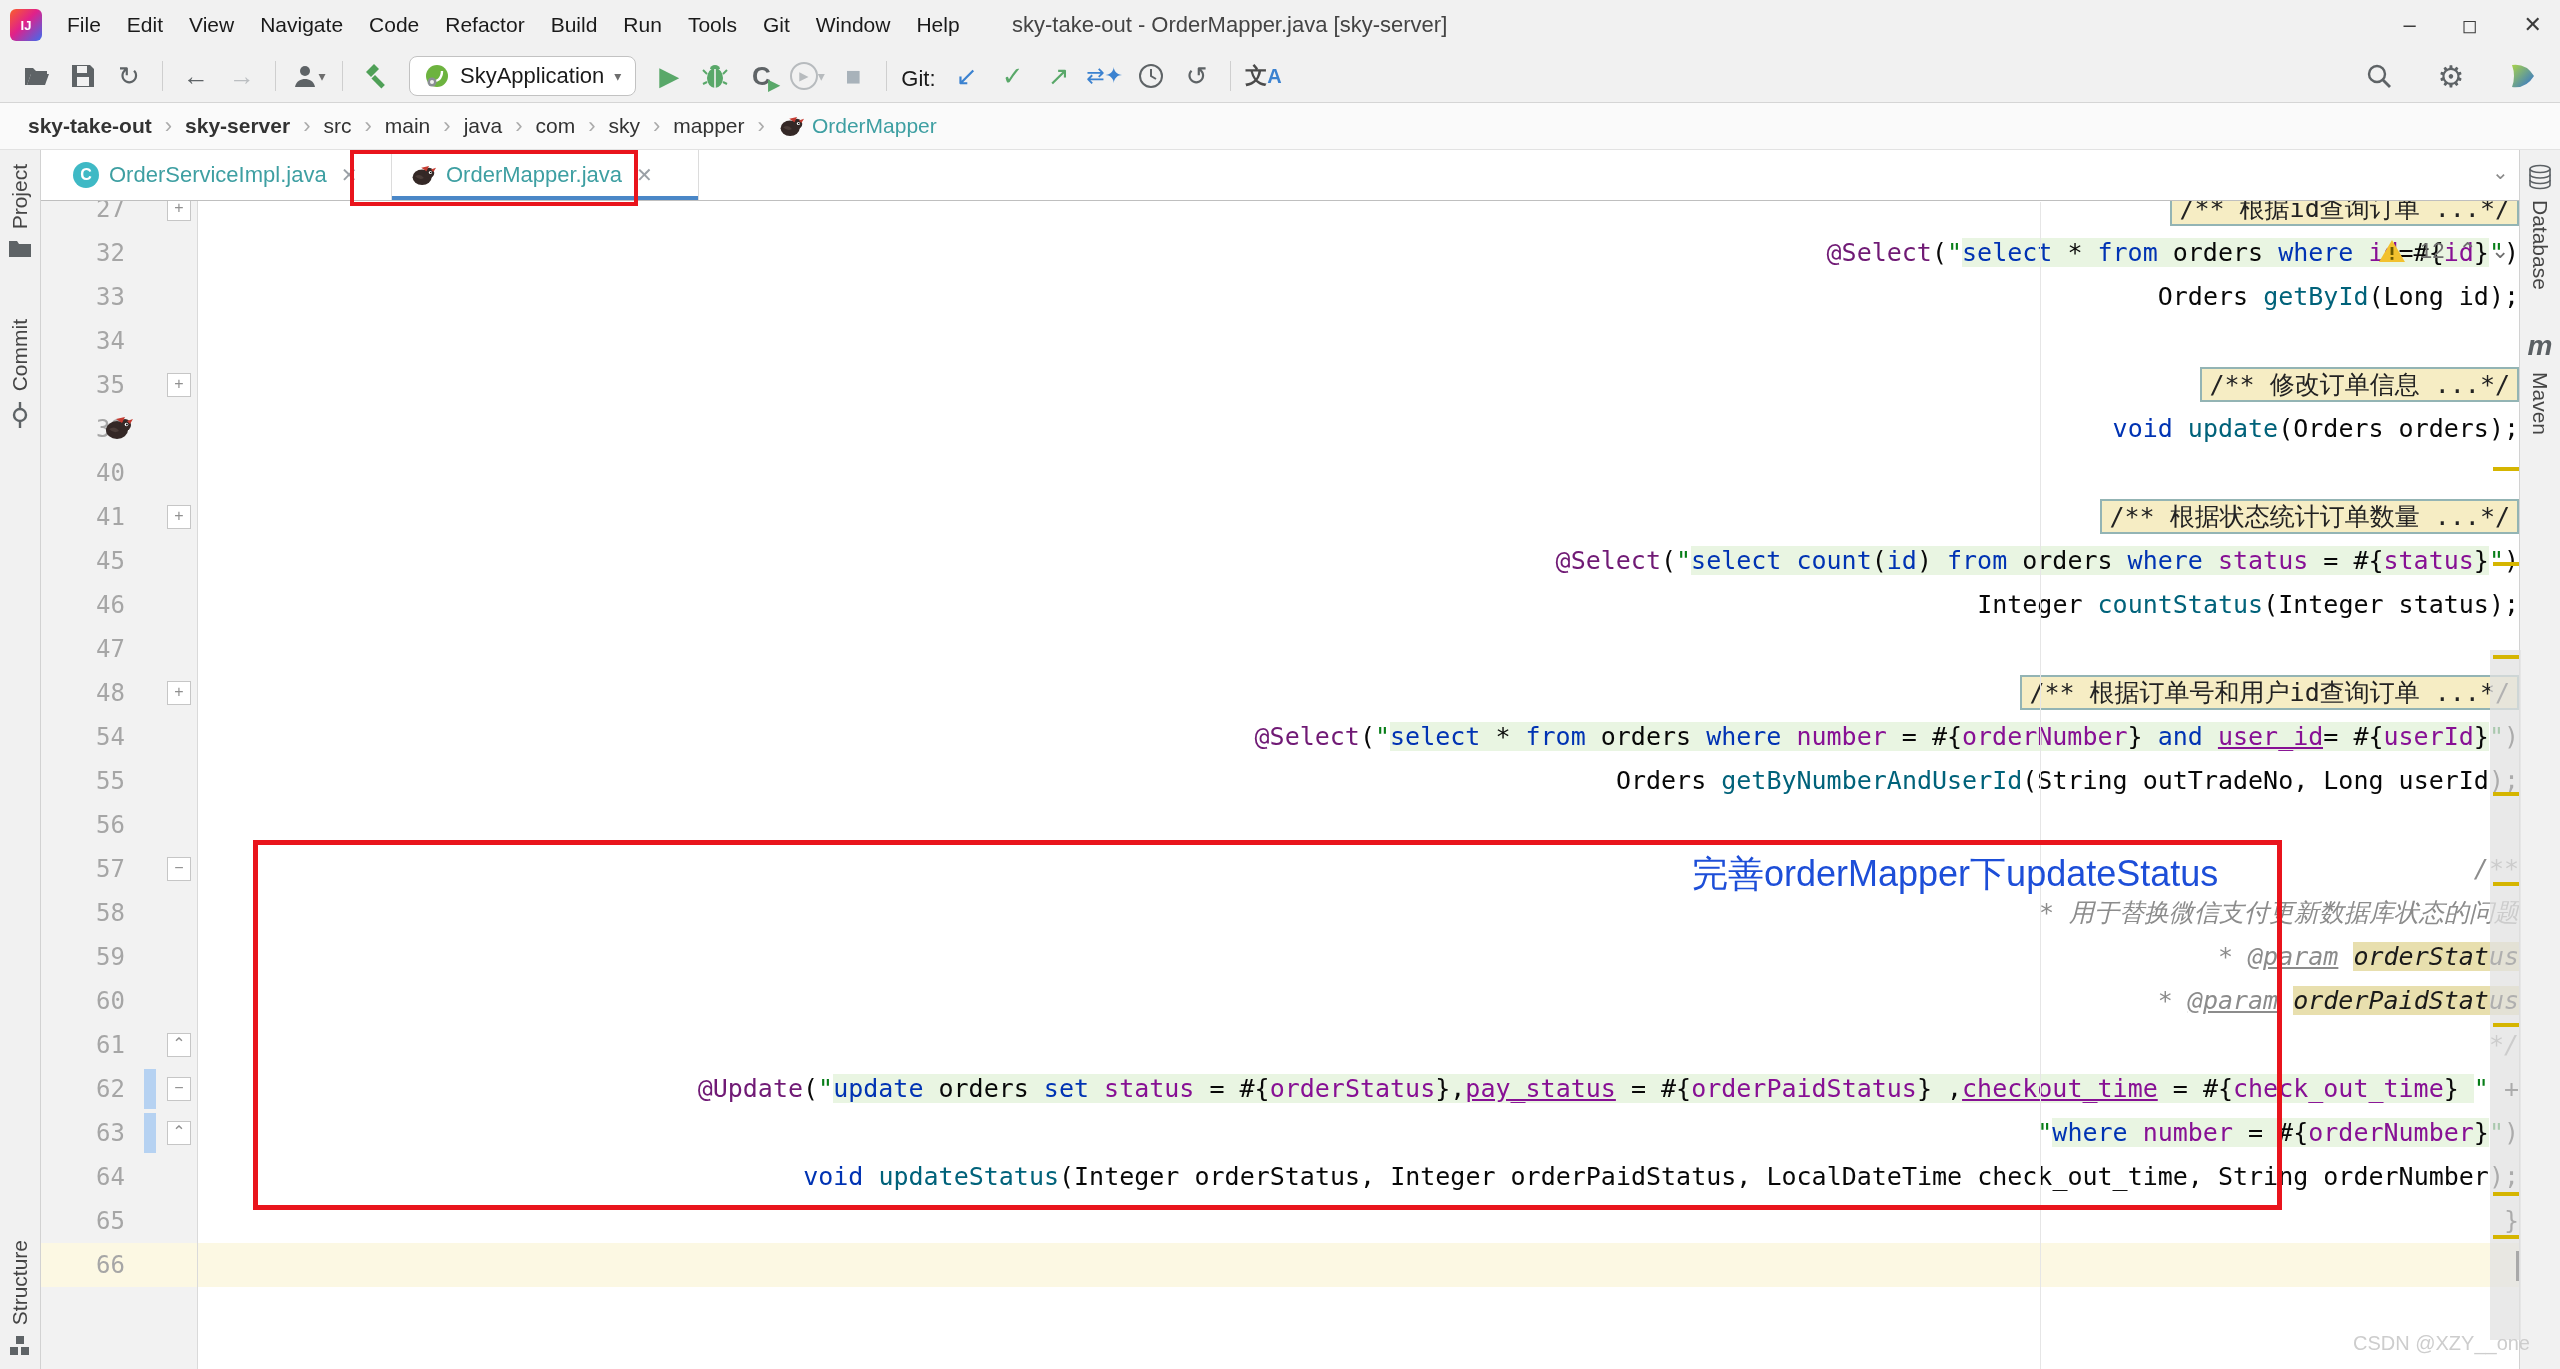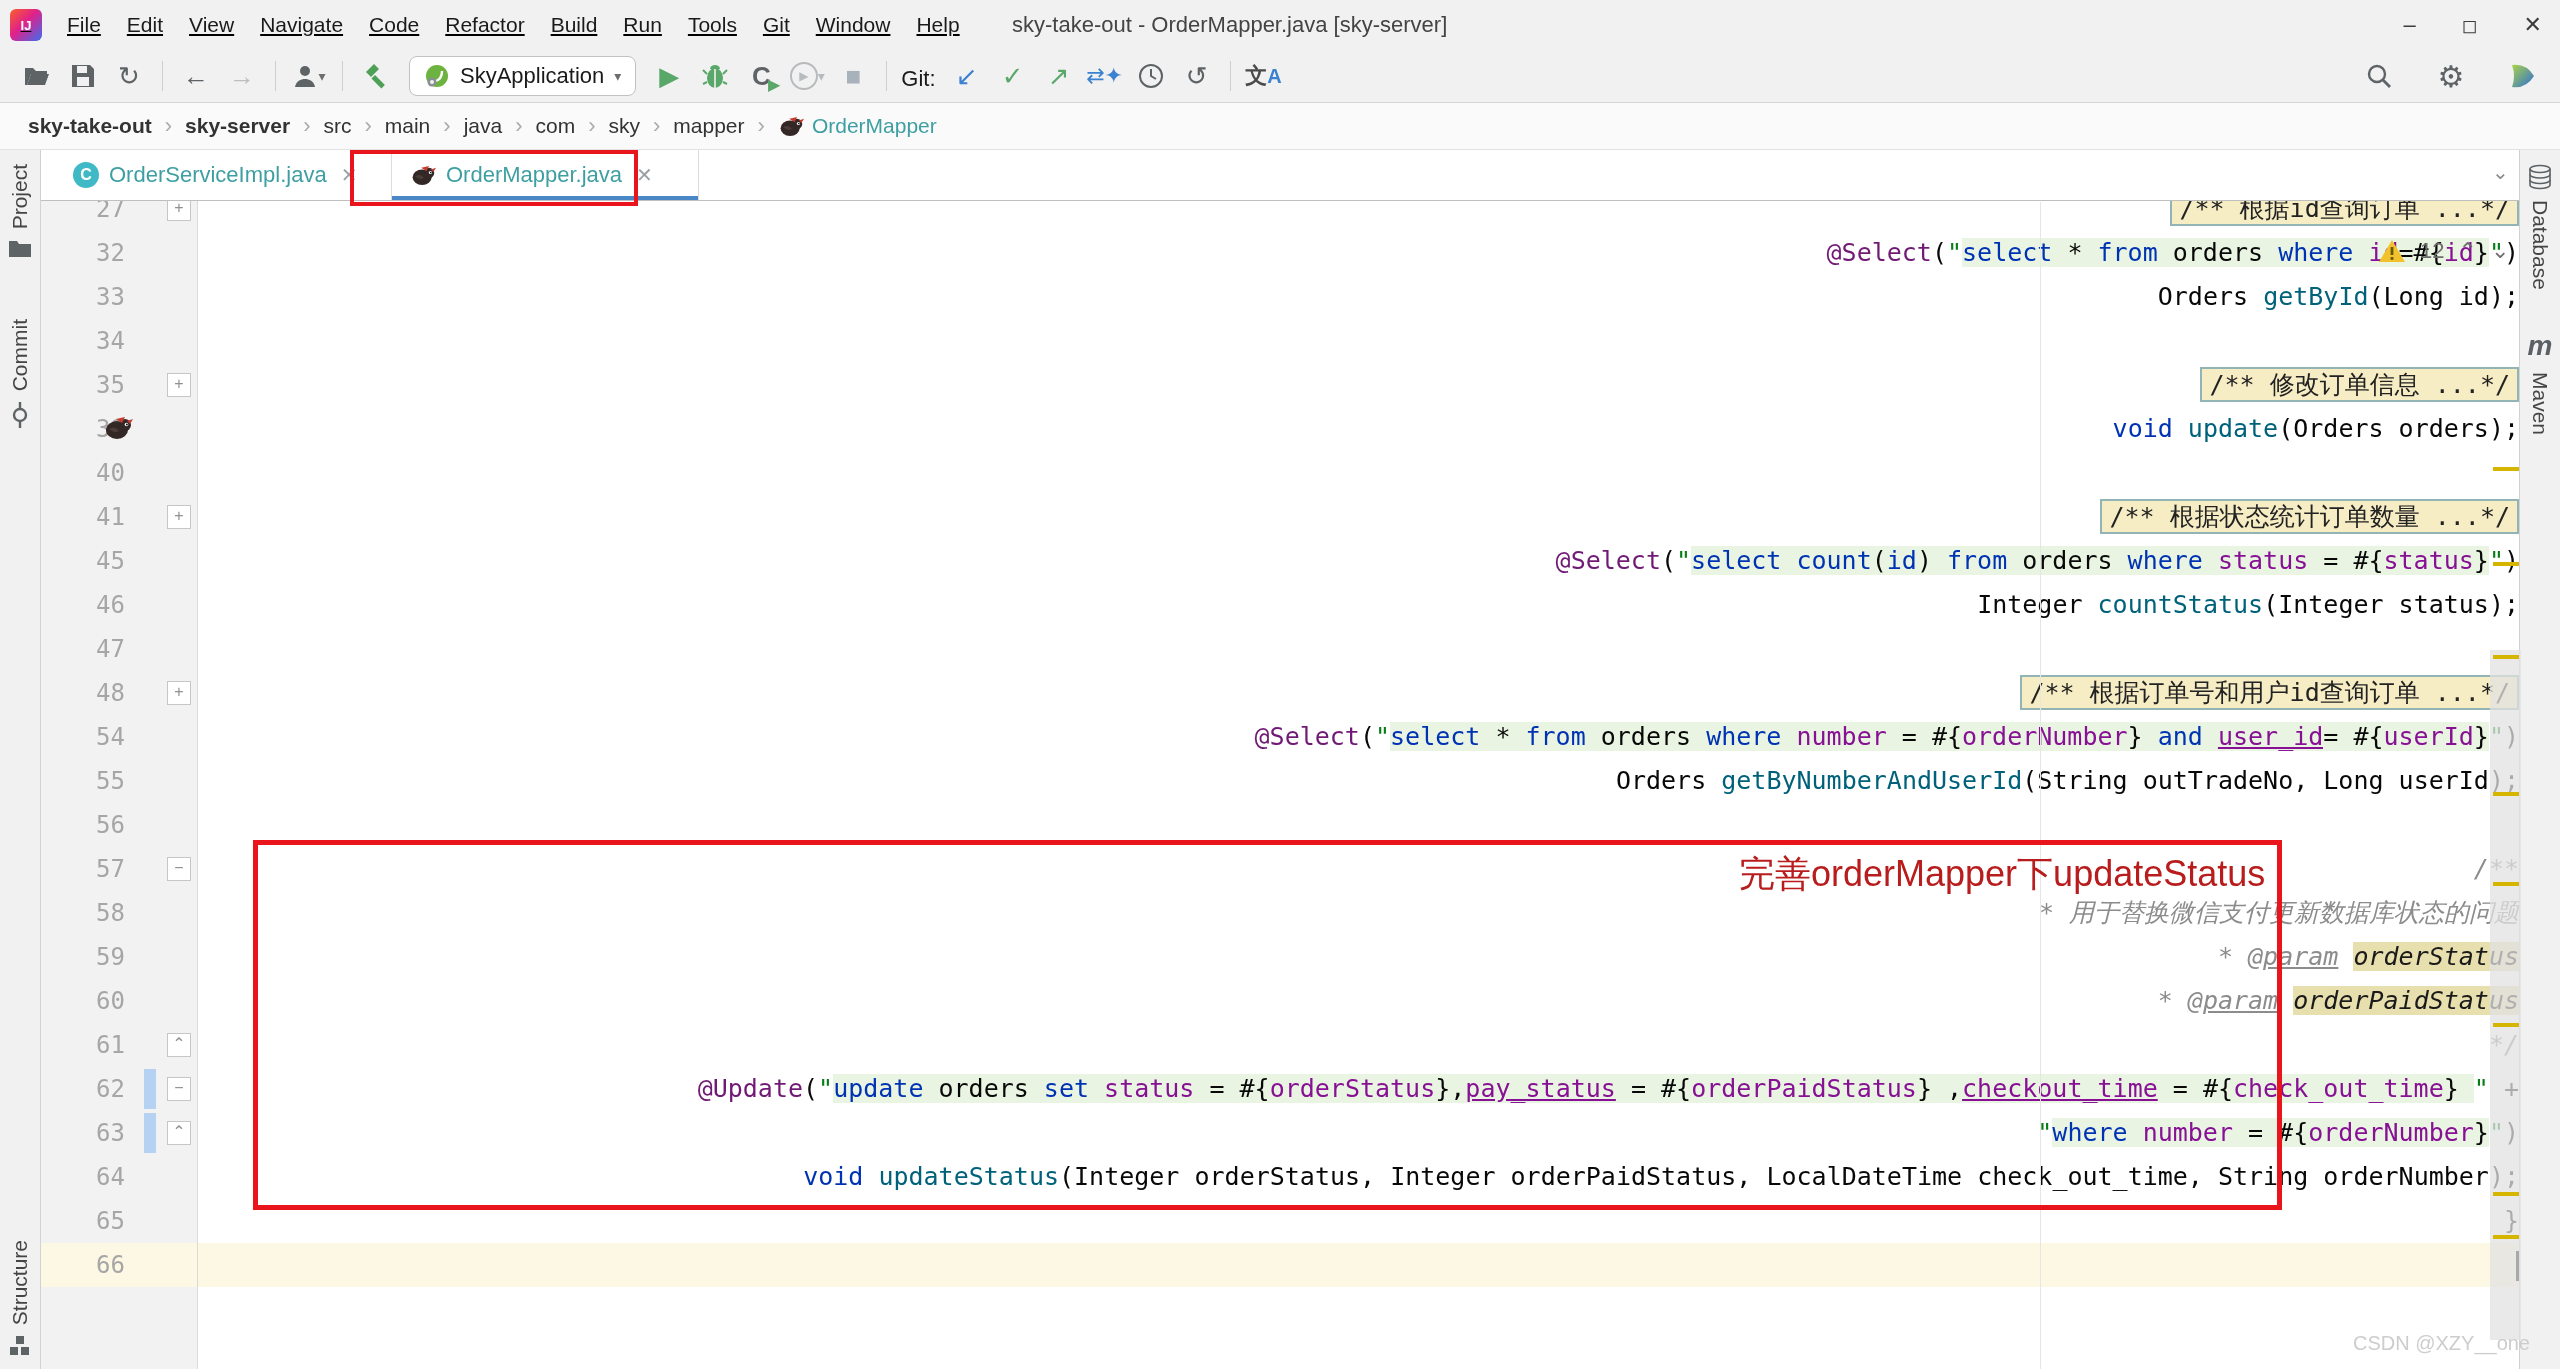--- a/index.html
+++ b/index.html
@@ -1,19 +1,19 @@
 <!DOCTYPE html>
 <html><head>
 <meta charset="utf-8">
 <style>
   html,body{margin:0;padding:0;}
   body{width:2560px;height:1369px;overflow:hidden;background:#fff;
        font-family:"Liberation Sans",sans-serif;position:relative;}
   
-  .titlebar{height:50px;background:#F1F1F1;display:flex;align-items:center;position:relative;text-decoration:underline;}
+  .titlebar{height:50px;background:#F1F1F1;display:flex;align-items:center;position:relative;}
   .ij-logo{width:32px;height:32px;border-radius:6px;margin:0 12px 0 10px;
     background:linear-gradient(135deg,#fb5e2a 0%,#e0218a 45%,#3c6df0 100%);
     color:#fff;font-size:13px;font-weight:bold;display:flex;align-items:center;justify-content:center;}
   .menu{display:flex;align-items:center;}
   .menu-item{font-size:21px;color:#1a1a1a;margin:0 13px;cursor:default;}
   .win-title{position:absolute;left:1012px;font-size:22px;color:#444;}
   .win-controls{position:absolute;right:18px;top:0;height:50px;display:flex;align-items:center;gap:46px;
     color:#3c3c3c;font-size:22px;}
   
   .toolbar{height:52px;background:#F1F1F1;border-bottom:1px solid #D5D5D5;
@@ -83,21 +83,21 @@
   .s-meth{color:#00627A;}
   .s-cmt{color:#8C8C8C;font-style:italic;}
   .s-tag{color:#8C8C8C;font-style:italic;text-decoration:underline;}
   .s-pv{color:#1a1a1a;font-style:italic;background:#E8DFAE;}
   .s-fb{background:#F6EDC4;border:2px solid #93B4B4;padding:1px 7px;color:#222;}
   
   .overlay{position:absolute;pointer-events:none;}
   .margin-guide{left:2040px;top:52px;bottom:0;width:1px;background:#E6E6E6;}
   .red-tab-box{left:350px;top:0;width:280px;height:48px;border:4px solid #E9141C;}
   .red-code-box{left:253px;top:690px;width:2019px;height:360px;border:5px solid #E9141C;}
-  .red-note{left:1739px;top:700px;font-size:36px;color:#b91c1c;font-family:"Liberation Sans",sans-serif;}
+  .red-note{left:1692px;top:700px;font-size:36px;color:#1d4ed8;font-family:"Liberation Sans",sans-serif;}
   .warn-widget{left:2378px;top:88px;display:flex;align-items:center;gap:14px;color:#6E6E6E;font-size:22px;}
   .tab-overflow{left:2492px;top:10px;color:#8A8A8A;font-size:20px;}
   .scroll-thumb{left:2490px;top:500px;width:31px;height:690px;background:#E2E2E2;opacity:.75;}
   .stripe-mark{left:2493px;width:26px;height:4px;background:#D5B500;}
   .watermark{left:2280px;top:1182px;width:250px;text-align:right;color:#CDCDCD;font-size:20px;}
   .disk{fill:none;stroke:#5B6064;stroke-width:1.6;}
 </style>
 </head>
 <body>
 

